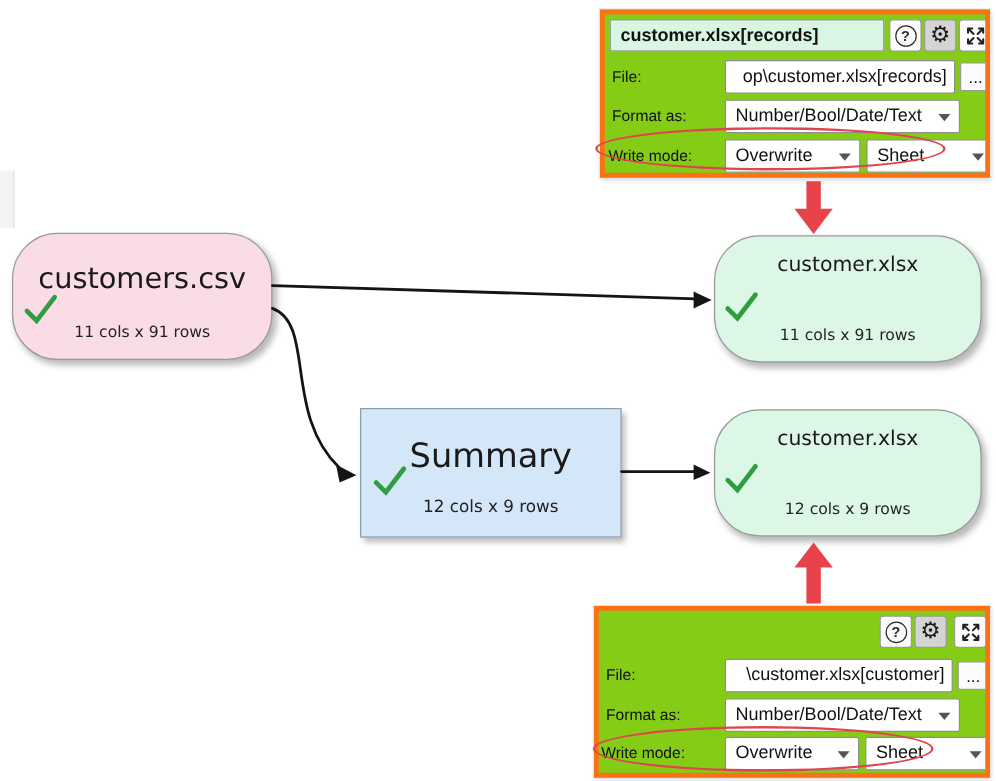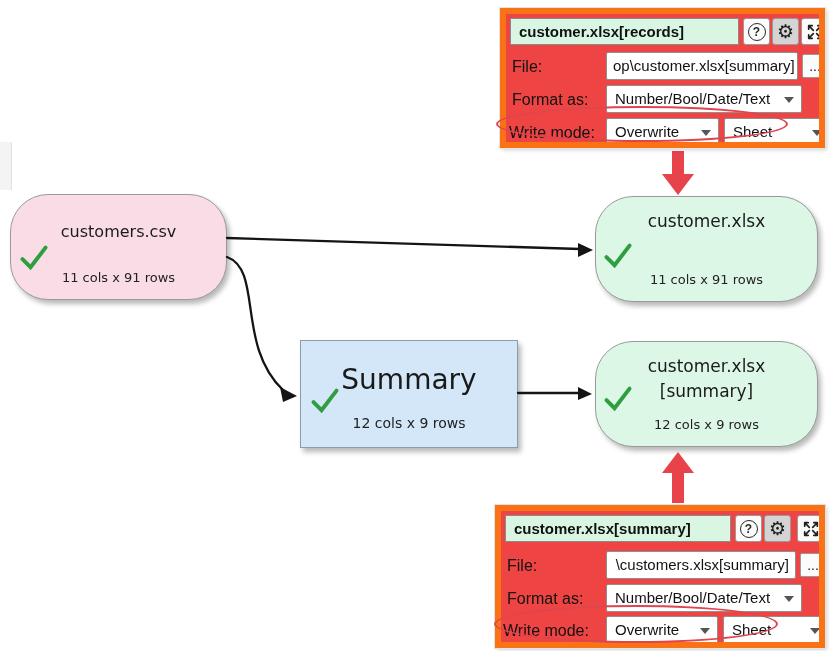--- a/index.html
+++ b/index.html
@@ -3,42 +3,42 @@
 <meta charset="utf-8">
 <style>
   * { box-sizing: border-box; margin: 0; padding: 0; }
   body { background: #ffffff; font-family: "Liberation Sans", sans-serif; }
   #stage { position: relative; width: 830px; height: 651px; background: #ffffff; overflow: hidden; }
 
   
   .node { position: absolute; border: 1px solid #9a9a9a; box-shadow: 3px 4px 5px rgba(0,0,0,0.28);
           text-align: center; font-family: "DejaVu Sans", sans-serif; color: #1a1a1a; z-index: 1; }
   .node-rounded { border-radius: 38px; }
-  .node-title { font-size: 16px; margin-top: 24px; line-height: 26px; }
+  .node-title { font-size: 24px; margin-top: 24px; line-height: 26px; }
   .node-title-2line { font-size: 17px; margin-top: 12px; line-height: 25px; }
   .node-title-big { font-size: 28px; margin-top: 22px; }
   .node-stats { position: absolute; bottom: 14px; left: 0; right: 0; font-size: 13px; color: #222222; }
   .check { position: absolute; }
 
   
   #overlay { position: absolute; left: 0; top: 0; z-index: 2; pointer-events: none; }
 
   
-  .panel { position: absolute; background: #ef4444; border: 6px solid #f97316;
+  .panel { position: absolute; background: #84cc16; border: 4px solid #f97316;
            box-shadow: 0 0 0 1px #e3e3e3, 2px 2px 4px rgba(0,0,0,0.18);
            z-index: 3; overflow: hidden; font-size: 15px; color: #111; }
   .panel-title { position: absolute; border: 1px solid #8a8a8a; background: #d9f6e3;
                  font-weight: bold; font-size: 15px; line-height: 25px; padding-left: 8px; }
   .icon-btn { position: absolute; width: 27px; height: 27px; background: #fbfbfb; border: 1px solid #9a9a9a;
               border-radius: 3px; display: flex; align-items: center; justify-content: center; }
   .icon-btn.pressed { background: #d4d4d4; }
   .help-circle { width: 18px; height: 18px; border: 1.7px solid #2b2b2b; border-radius: 50%;
                  font-size: 12px; font-weight: bold; color: #2b2b2b; display: flex; align-items: center; justify-content: center; }
   .gear-glyph { font-size: 19px; color: #1c1c1c; line-height: 19px; }
-  .row-label { position: absolute; font-size: 16px; color: #111; }
+  .row-label { position: absolute; font-size: 13px; color: #111; }
   .field { position: absolute; background: #ffffff; border: 1px solid #8f8f8f; border-radius: 2px;
            font-size: 15px; line-height: 26px; padding: 0 6px; white-space: nowrap; overflow: hidden; }
   .field.right { text-align: right; }
   .dropdown { position: absolute; background: #ffffff; border: 1px solid #8f8f8f; border-radius: 2px;
               font-size: 15px; line-height: 26px; padding: 0 22px 0 8px; white-space: nowrap; overflow: hidden; }
   .caret { position: absolute; right: 7px; top: 11px; width: 0; height: 0;
            border-left: 5px solid transparent; border-right: 5px solid transparent; border-top: 6px solid #555; }
   .browse-btn { position: absolute; background: #fbfbfb; border: 1px solid #9a9a9a; border-radius: 2px;
                 font-size: 14px; text-align: center; line-height: 22px; }
   .sliver { position: absolute; background: #ffffff; border: 1px solid #8f8f8f; }
@@ -78,21 +78,20 @@
     <div class="node-title-big">Summary</div>
     <div class="node-stats" style="bottom:16px; font-size:14px;">12 cols x 9 rows</div>
     <svg class="check" style="left:9px; top:45px;" width="30" height="30" viewBox="0 0 26 26">
       <path d="M3 14 L10 21 L23 4" stroke="#2f9e41" stroke-width="3.4" fill="none" stroke-linecap="round"></path>
     </svg>
   </div>
 
   <div class="node node-rounded" style="left:595px; top:341px; width:223px; height:106px; background:#ddf7e7;">
     <div class="node-title-2line">
       <div>customer.xlsx</div>
-      <div>[summary]</div>
     </div>
     <div class="node-stats">12 cols x 9 rows</div>
     <svg class="check" style="left:7px; top:42px;" width="30" height="30" viewBox="0 0 26 26">
       <path d="M3 14 L10 21 L23 4" stroke="#2f9e41" stroke-width="3.4" fill="none" stroke-linecap="round"></path>
     </svg>
   </div>
 
   <svg id="overlay" width="830" height="651" viewBox="0 0 830 651">
 
     <g>
@@ -128,21 +127,21 @@
         <g stroke="#222" stroke-width="1.7" fill="none" stroke-linecap="round" stroke-linejoin="round">
           <path d="M7.3 7.3 L2.7 2.7 M2.7 6.2 V2.7 H6.2"></path>
           <path d="M10.7 7.3 L15.3 2.7 M11.8 2.7 H15.3 V6.2"></path>
           <path d="M7.3 10.7 L2.7 15.3 M2.7 11.8 V15.3 H6.2"></path>
           <path d="M10.7 10.7 L15.3 15.3 M15.3 11.8 V15.3 H11.8"></path>
         </g>
       </svg>
     </div>
 
     <div class="row-label" style="left:6px; top:44px;">File:</div>
-    <div class="field right" style="left:100px; top:38px; width:192px; height:28px;">op\customer.xlsx[summary]</div>
+    <div class="field right" style="left:100px; top:38px; width:192px; height:28px;">op\customer.xlsx[records]</div>
     <div class="browse-btn" style="left:296px; top:40px; width:26px; height:24px;">...</div>
 
     <div class="row-label" style="left:6px; top:77px;">Format as:</div>
     <div class="dropdown" style="left:100px; top:71px; width:196px; height:28px;">
       <span>Number/Bool/Date/Text</span>
       <span class="caret"></span>
     </div>
 
     <div class="row-label" style="left:3px; top:110px;">Write mode:</div>
     <div class="dropdown" style="left:100px; top:104px; width:113px; height:28px;">
@@ -152,40 +151,39 @@
     <div class="dropdown" style="left:218px; top:104px; width:106px; height:28px;">
       <span>Sheet</span>
       <span class="caret"></span>
     </div>
 
     <div class="sliver" style="left:100px; top:137px; width:196px; height:8px;"></div>
   </div>
   <div class="red-ellipse" style="left:496px; top:106px; width:292px; height:36px;"></div>
 
   <div class="panel" style="left:495px; top:505px; width:330px; height:143px;">
-    <div class="panel-title" style="left:4px; top:4px; width:226px; height:27px;">customer.xlsx[summary]</div>
     <div class="icon-btn" style="left:234px; top:4px;">
       <span class="help-circle">?</span>
     </div>
     <div class="icon-btn pressed" style="left:263px; top:4px;">
       <span class="gear-glyph">⚙</span>
     </div>
     <div class="icon-btn" style="left:296px; top:4px;">
       <svg width="18" height="18" viewBox="0 0 18 18">
         <g stroke="#222" stroke-width="1.7" fill="none" stroke-linecap="round" stroke-linejoin="round">
           <path d="M7.3 7.3 L2.7 2.7 M2.7 6.2 V2.7 H6.2"></path>
           <path d="M10.7 7.3 L15.3 2.7 M11.8 2.7 H15.3 V6.2"></path>
           <path d="M7.3 10.7 L2.7 15.3 M2.7 11.8 V15.3 H6.2"></path>
           <path d="M10.7 10.7 L15.3 15.3 M15.3 11.8 V15.3 H11.8"></path>
         </g>
       </svg>
     </div>
 
     <div class="row-label" style="left:6px; top:46px;">File:</div>
-    <div class="field right" style="left:105px; top:40px; width:190px; height:28px;">\customers.xlsx[summary]</div>
+    <div class="field right" style="left:105px; top:40px; width:190px; height:28px;">\customer.xlsx[customer]</div>
     <div class="browse-btn" style="left:299px; top:42px; width:26px; height:24px;">...</div>
 
     <div class="row-label" style="left:6px; top:79px;">Format as:</div>
     <div class="dropdown" style="left:105px; top:73px; width:196px; height:28px;">
       <span>Number/Bool/Date/Text</span>
       <span class="caret"></span>
     </div>
 
     <div class="row-label" style="left:2px; top:111px;">Write mode:</div>
     <div class="dropdown" style="left:105px; top:105px; width:112px; height:28px;">

